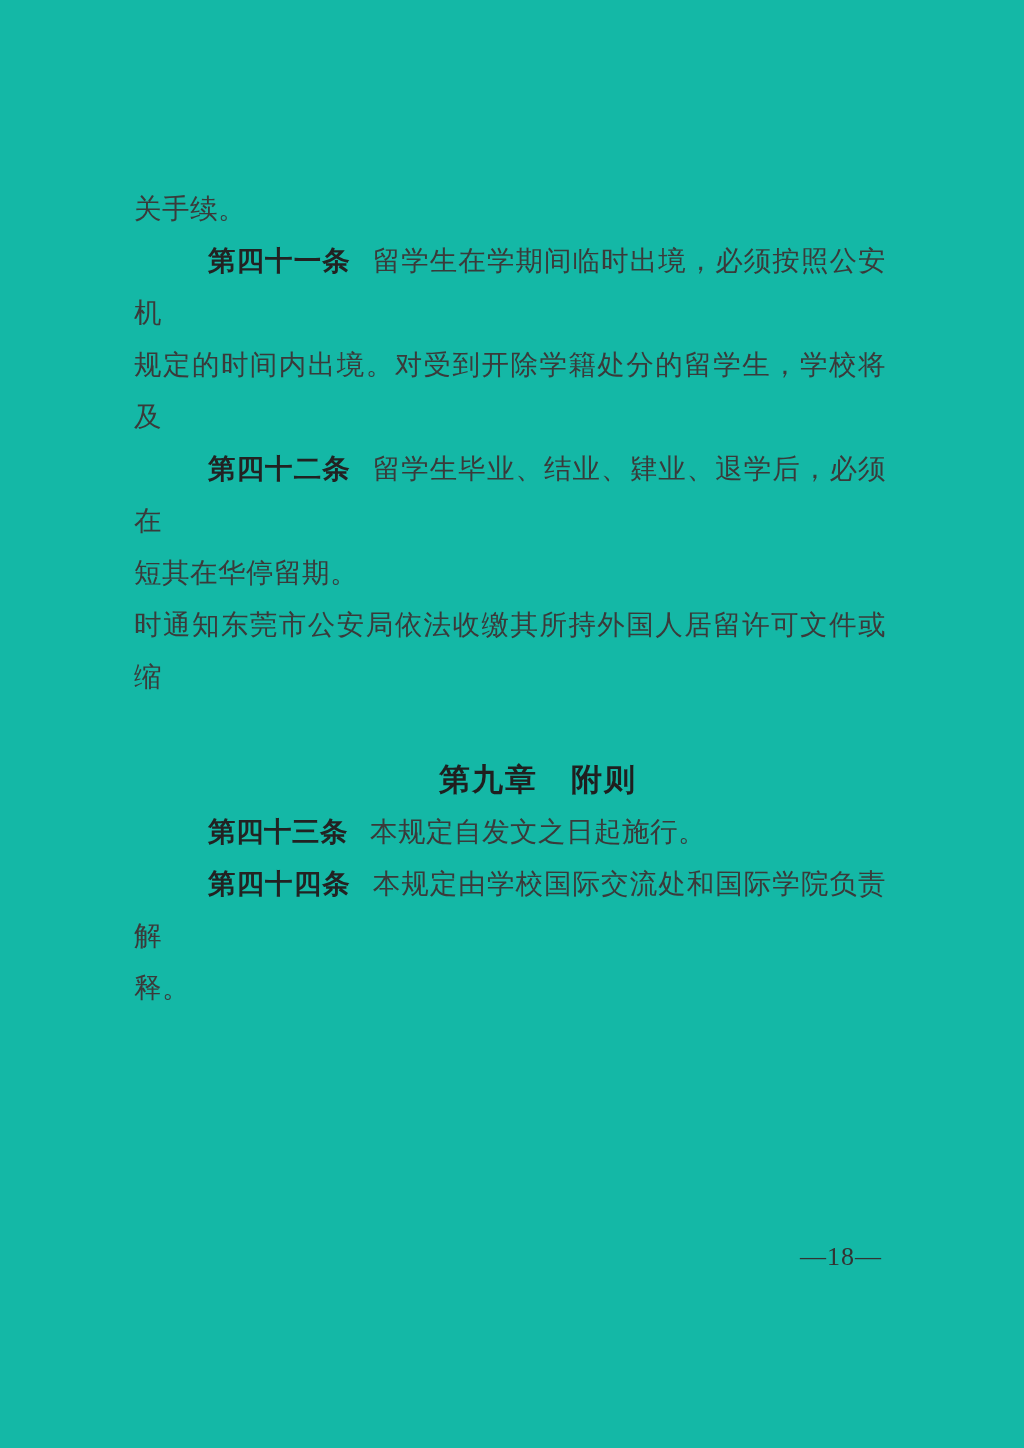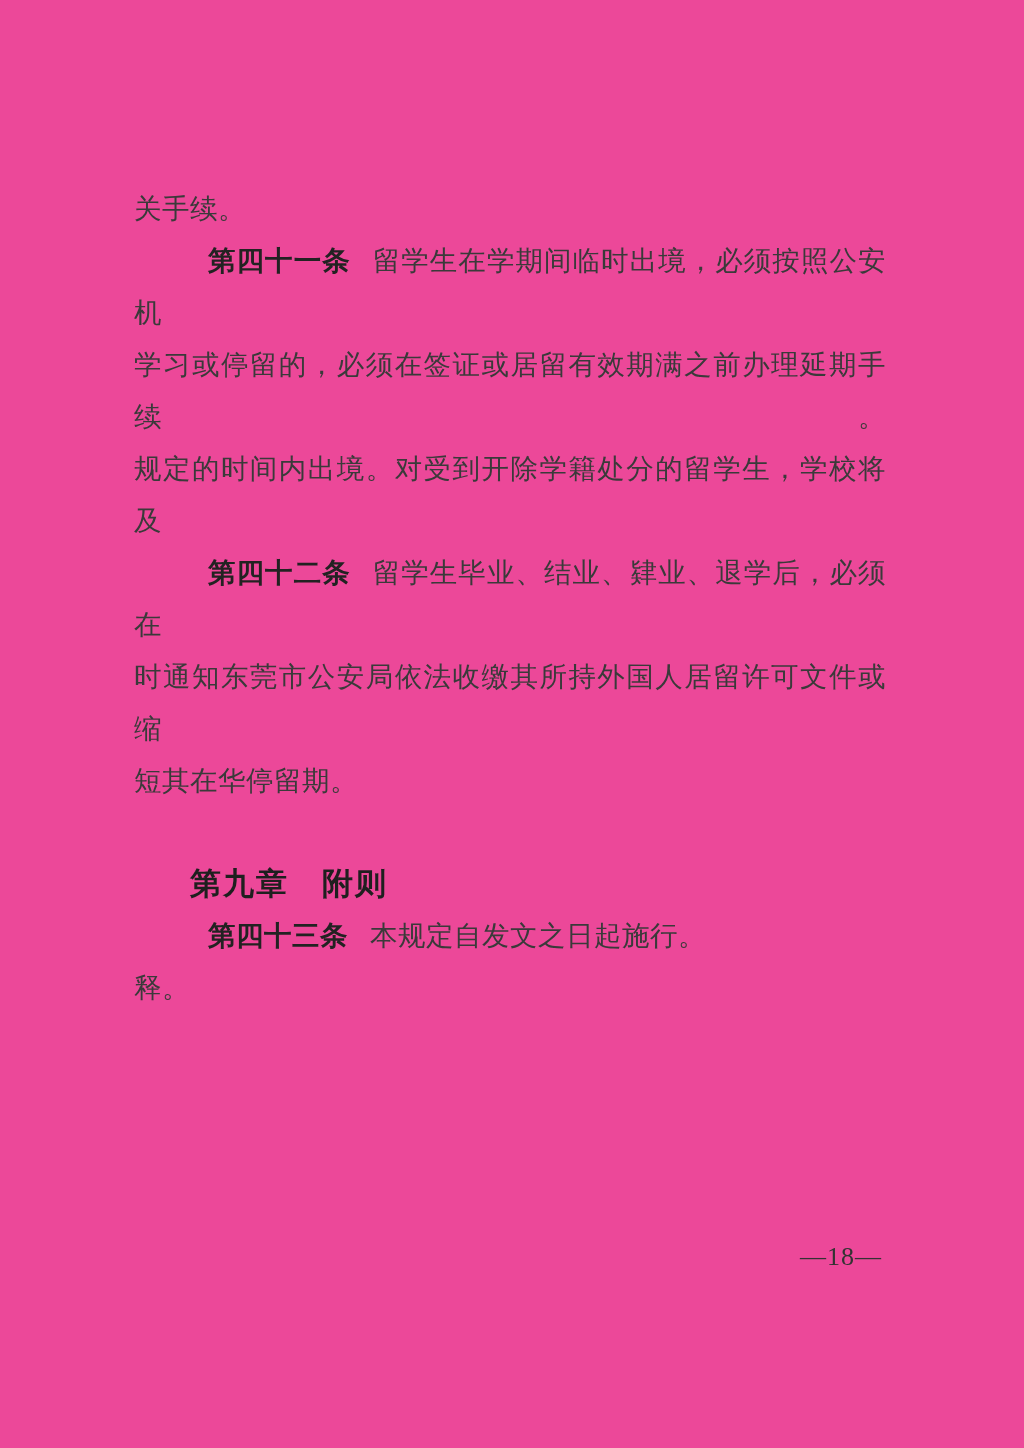--- a/index.html
+++ b/index.html
@@ -4,21 +4,21 @@
 <style>
   html, body {
     margin: 0;
     padding: 0;
     background: #ffffff;
   }
   .page {
     position: relative;
     width: 1024px;
     height: 1448px;
-    background: #ec4899;
+    background: #14b8a6;
     overflow: hidden;
     font-family: "Liberation Serif", "DejaVu Serif", serif;
   }
   .content {
     position: absolute;
     left: 134px;
     top: 183px;
     width: 752px;
     font-size: 27.5px;
     line-height: 52px;
@@ -41,21 +41,21 @@
   .art-label {
     font-weight: bold;
     color: #222222;
     margin-left: 17px;
   }
   .art-text {
     margin-left: 22px;
   }
   .chapter-heading {
     margin-top: 51px;
-    text-align: left;
+    text-align: center;
     padding-left: 56px; 
     font-size: 31px;
     font-weight: bold;
     color: #1f1f1f;
     letter-spacing: 2px;
     line-height: 52px;
   }
   .page-number {
     position: absolute;
     left: 800px;
@@ -72,38 +72,40 @@
 
   <div class="content">
 
     <div class="line">关手续。</div>
 
     <div class="line j ind">
       <span class="art-label">第四十一条</span><span class="art-text">留学生在学期间临时出境，必须按照公安机</span>
     </div>
 
 
-    <div class="line j">学习或停留的，必须在签证或居留有效期满之前办理延期手续。</div>
 
     <div class="line j">规定的时间内出境。对受到开除学籍处分的留学生，学校将及</div>
 
     <div class="line j ind">
       <span class="art-label">第四十二条</span><span class="art-text">留学生毕业、结业、肄业、退学后，必须在</span>
     </div>
 
+    <div class="line">短其在华停留期。</div>
+
     <div class="line j">时通知东莞市公安局依法收缴其所持外国人居留许可文件或缩</div>
-
-    <div class="line">短其在华停留期。</div>
 
     <div class="chapter-heading">第九章　附则</div>
 
     <div class="line ind">
       <span class="art-label">第四十三条</span><span class="art-text">本规定自发文之日起施行。</span>
     </div>
 
+    <div class="line j ind">
+      <span class="art-label">第四十四条</span><span class="art-text">本规定由学校国际交流处和国际学院负责解</span>
+    </div>
 
     <div class="line">释。</div>
 
   </div>
 
   <div class="page-number">—18—</div>
 
 </div>
 
 </body></html>

